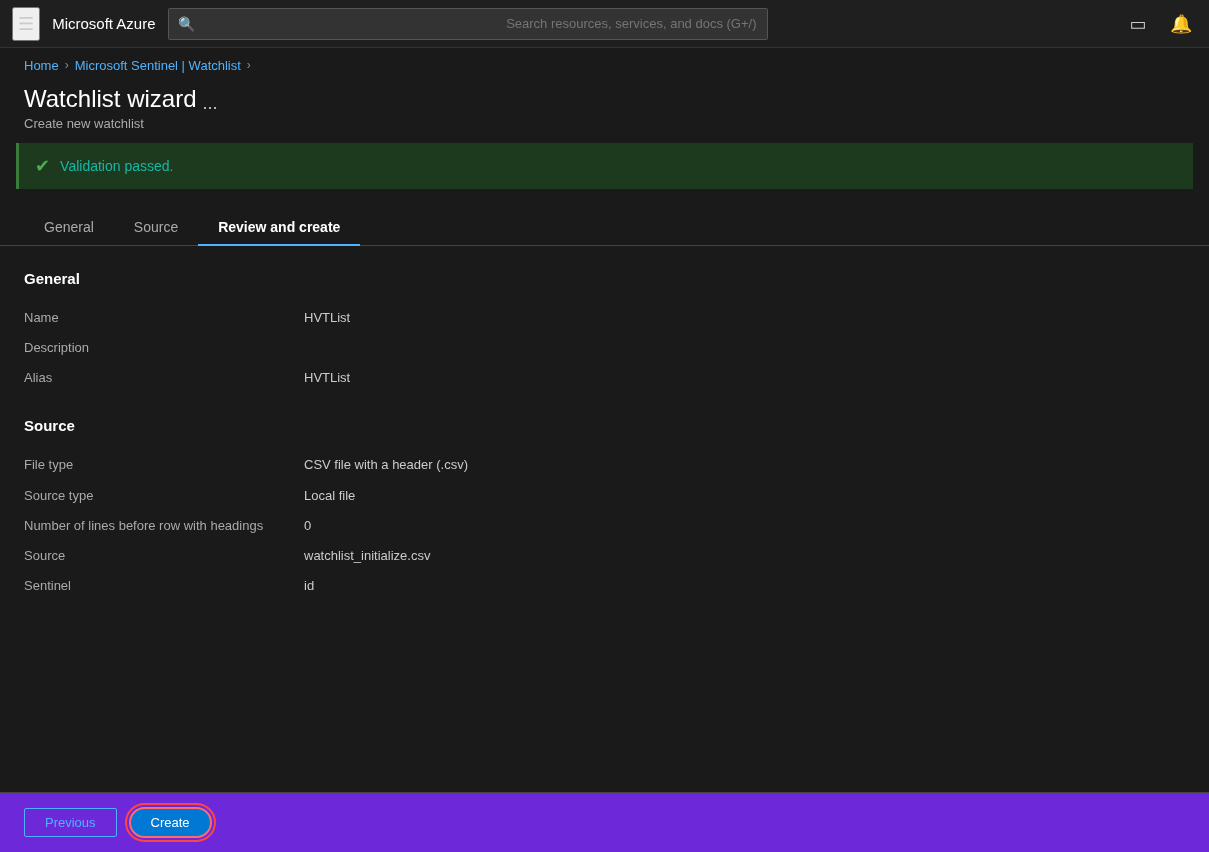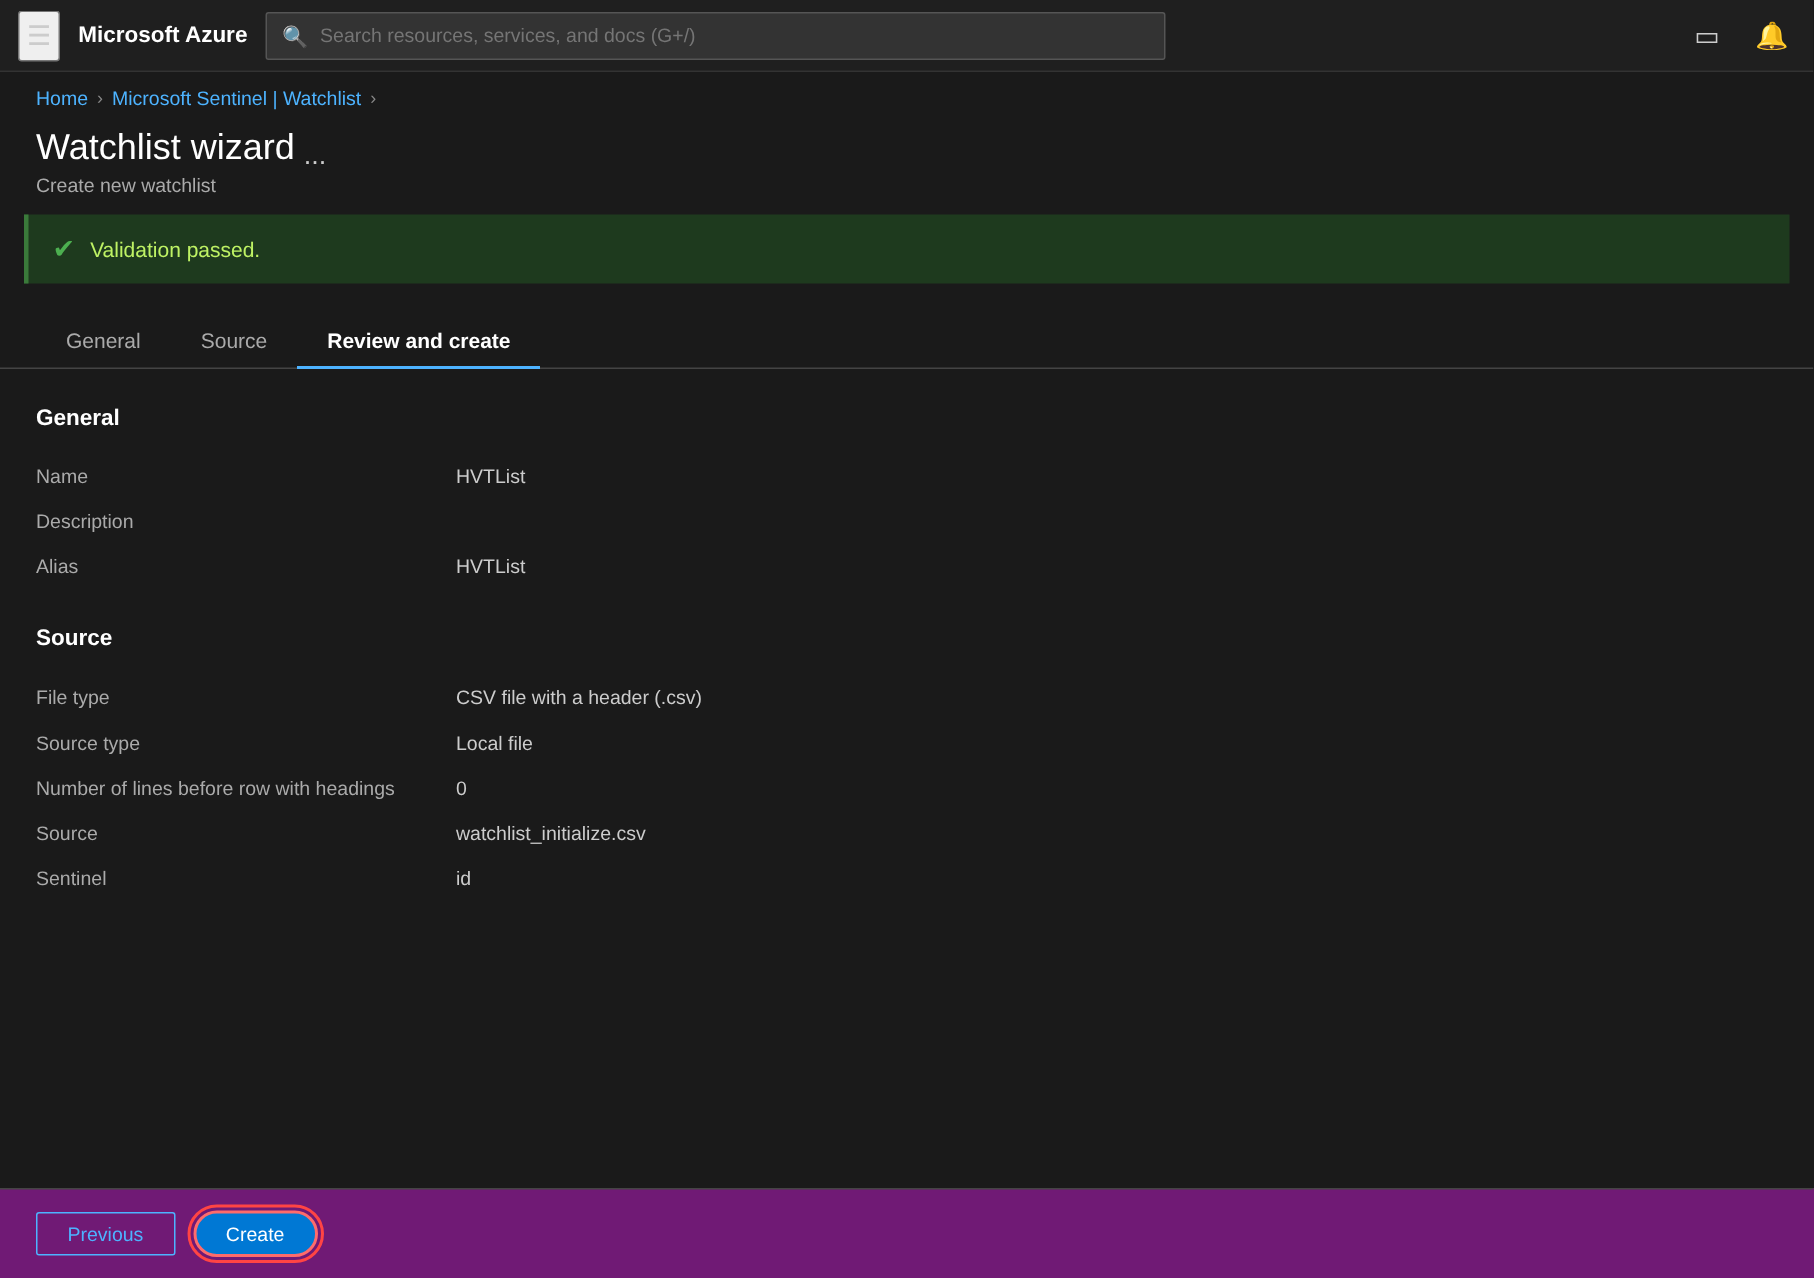--- a/index.html
+++ b/index.html
@@ -24,21 +24,21 @@
       gap: 12px;
     }
     .topbar-hamburger {
       color: #ccc;
       font-size: 18px;
       cursor: pointer;
       padding: 4px;
     }
     .topbar-title {
       color: #ffffff;
-      font-weight: 700;
+      font-weight: 400;
       font-size: 15px;
       white-space: nowrap;
     }
     .topbar-search {
       flex: 1;
       max-width: 600px;
       background: #333;
       border: 1px solid #555;
       border-radius: 2px;
       display: flex;
@@ -47,20 +47,21 @@
       height: 32px;
       gap: 8px;
     }
     .topbar-search input {
       background: transparent;
       border: none;
       outline: none;
       color: #aaa;
       font-size: 13px;
       width: 100%;
+      text-align: right;
     }
     .topbar-search-icon {
       color: #aaa;
       font-size: 14px;
     }
     .topbar-right {
       margin-left: auto;
       display: flex;
       align-items: center;
       gap: 16px;
@@ -129,21 +130,21 @@
       align-items: center;
       gap: 10px;
       min-height: 44px;
     }
     .validation-check-icon {
       color: #4caf50;
       font-size: 18px;
       flex-shrink: 0;
     }
     .validation-text {
-      color: #bef264;
+      color: #14b8a6;
       font-size: 14px;
     }
 
     
     .tabs {
       display: flex;
       padding: 16px 24px 0;
       border-bottom: 1px solid #444;
       gap: 0;
       margin-top: 4px;
@@ -209,21 +210,21 @@
       line-height: 1.4;
     }
 
     
     .footer {
       position: fixed;
       bottom: 0;
       left: 0;
       right: 0;
       height: 60px;
-      background: #701a75;
+      background: #6d28d9;
       border-top: 1px solid #444;
       display: flex;
       align-items: center;
       padding: 0 24px;
       gap: 12px;
     }
     .btn-previous {
       background: transparent;
       border: 1px solid #4db3ff;
       color: #4db3ff;

